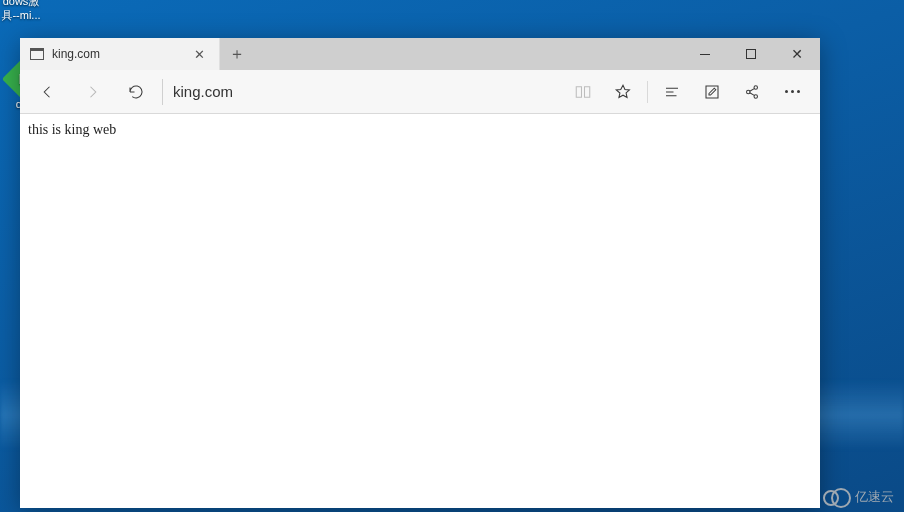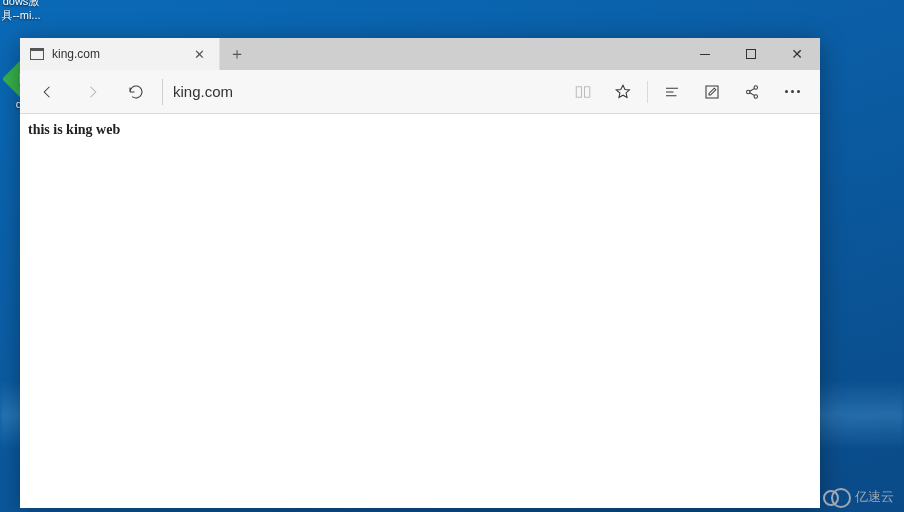--- a/index.html
+++ b/index.html
@@ -96,21 +96,21 @@
   .right-tools { display: flex; align-items: center; margin-left: auto; }
   .right-tools .tbtn { width: 40px; }
   .right-sep { width:1px; height:22px; background:#d9d9d9; margin: 0 4px; }
   .reading svg { stroke: #bdbdbd; }
   .dots { display:flex; gap:3px; }
   .dots span { width:3px; height:3px; background:#3a3a3a; border-radius:50%; }
 
   
   .page-body {
     flex: 1; background: #fff; padding: 8px 8px;
-    font-family: Georgia, "Times New Roman", serif; font-size: 14px; color: #222; font-weight: bold;
+    font-family: Georgia, "Times New Roman", serif; font-size: 14px; color: #222;
   }
 
   
   .watermark {
     position: absolute; right: 10px; bottom: 6px; display: flex; align-items: flex-start; gap: 6px;
     color: #b9b9b9; opacity: .85; font-size: 13px;
   }
   .watermark .cloud {
     width: 26px; height: 16px; position: relative;
   }

